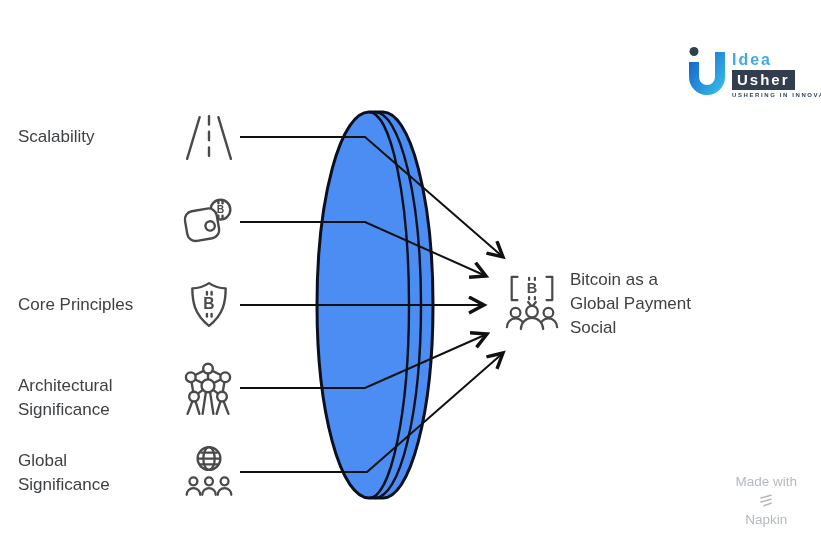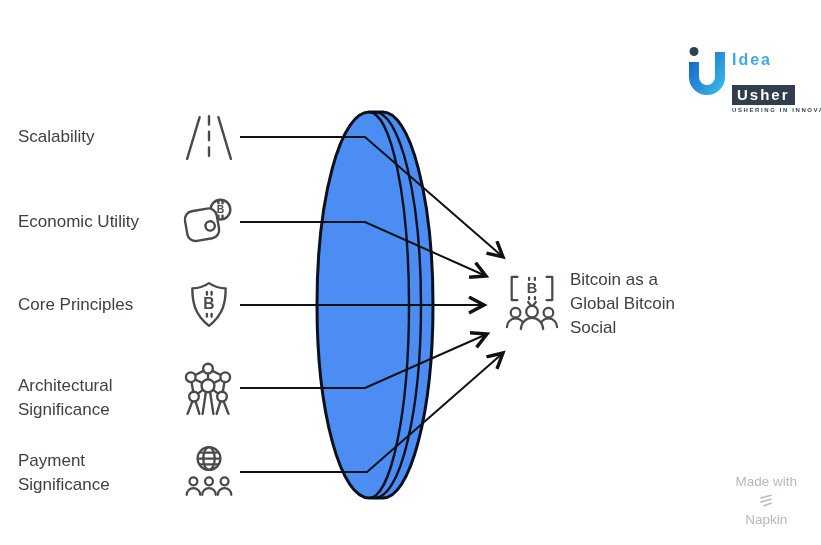--- a/index.html
+++ b/index.html
@@ -21,47 +21,44 @@
   .out-text span{display:block;}
 
   
   .diagram-svg{position:absolute;left:0;top:0;pointer-events:none;}
 
   
   .logo{position:absolute;left:685px;top:44px;display:flex;align-items:flex-start;gap:3px;}
   .logo-col{display:flex;flex-direction:column;align-items:flex-start;margin-top:8px;}
   .logo-word1{color:#43a9e4;font-weight:bold;font-size:16px;letter-spacing:2px;line-height:16px;}
   .logo-word2{background:#323d4d;color:#ffffff;font-weight:bold;font-size:15px;
-    letter-spacing:2px;line-height:17px;padding:1px 5px 2px 5px;margin-top:17px;}
+    letter-spacing:2px;line-height:17px;padding:1px 5px 2px 5px;margin-top:2px;}
   .logo-tagline{color:#32455c;font-size:6px;font-weight:bold;letter-spacing:1.6px;margin-top:2px;white-space:nowrap;}
 
   
   .watermark{position:absolute;right:24px;bottom:18px;display:flex;align-items:center;gap:5px;
     color:#b4b9be;font-size:13.5px;flex-direction:column;}
 </style>
 </head>
 <body>
 
 <div class="stage">
 
   <div class="in-label" style="top:125px">
     <span>Scalability</span>
   </div>
-  <div class="in-label" style="top:210px">
-    <span>Economic Utility</span>
-  </div>
   <div class="in-label" style="top:293px">
     <span>Core Principles</span>
   </div>
   <div class="in-label" style="top:374px">
     <span>Architectural</span>
     <span>Significance</span>
   </div>
   <div class="in-label" style="top:449px">
-    <span>Payment</span>
+    <span>Global</span>
     <span>Significance</span>
   </div>
 
   <div class="icon-abs" style="left:184px;top:112px">
     <svg width="50" height="50" viewBox="0 0 48 48" fill="none" stroke="#4a4a4a" stroke-width="2.3" stroke-linecap="round">
       <path d="M15 5 L3 45"></path>
       <path d="M33 5 L45 45"></path>
       <path d="M24 4 V45" stroke-dasharray="8 7"></path>
     </svg>
   </div>
@@ -167,21 +164,21 @@
       <path d="M4 57 a9 9 0 0 1 18 0"></path>
       <path d="M38 57 a9 9 0 0 1 18 0"></path>
       <circle cx="30" cy="41" r="6" fill="#ffffff"></circle>
       <path d="M18.5 59 A11.5 11.5 0 0 1 41.5 59 Z" fill="#ffffff" stroke="none"></path>
       <path d="M18.5 59 a11.5 11.5 0 0 1 23 0"></path>
     </svg>
   </div>
 
   <div class="out-text">
     <span>Bitcoin as a</span>
-    <span>Global Bitcoin</span>
+    <span>Global Payment</span>
     <span>Social</span>
   </div>
 
   <div class="logo">
     <svg width="44" height="56" viewBox="0 0 44 56">
       <defs>
         <linearGradient id="ugrad" x1="0" y1="0" x2="1" y2="1">
           <stop offset="0" stop-color="#1565c8"></stop>
           <stop offset="1" stop-color="#35b5e6"></stop>
         </linearGradient>

